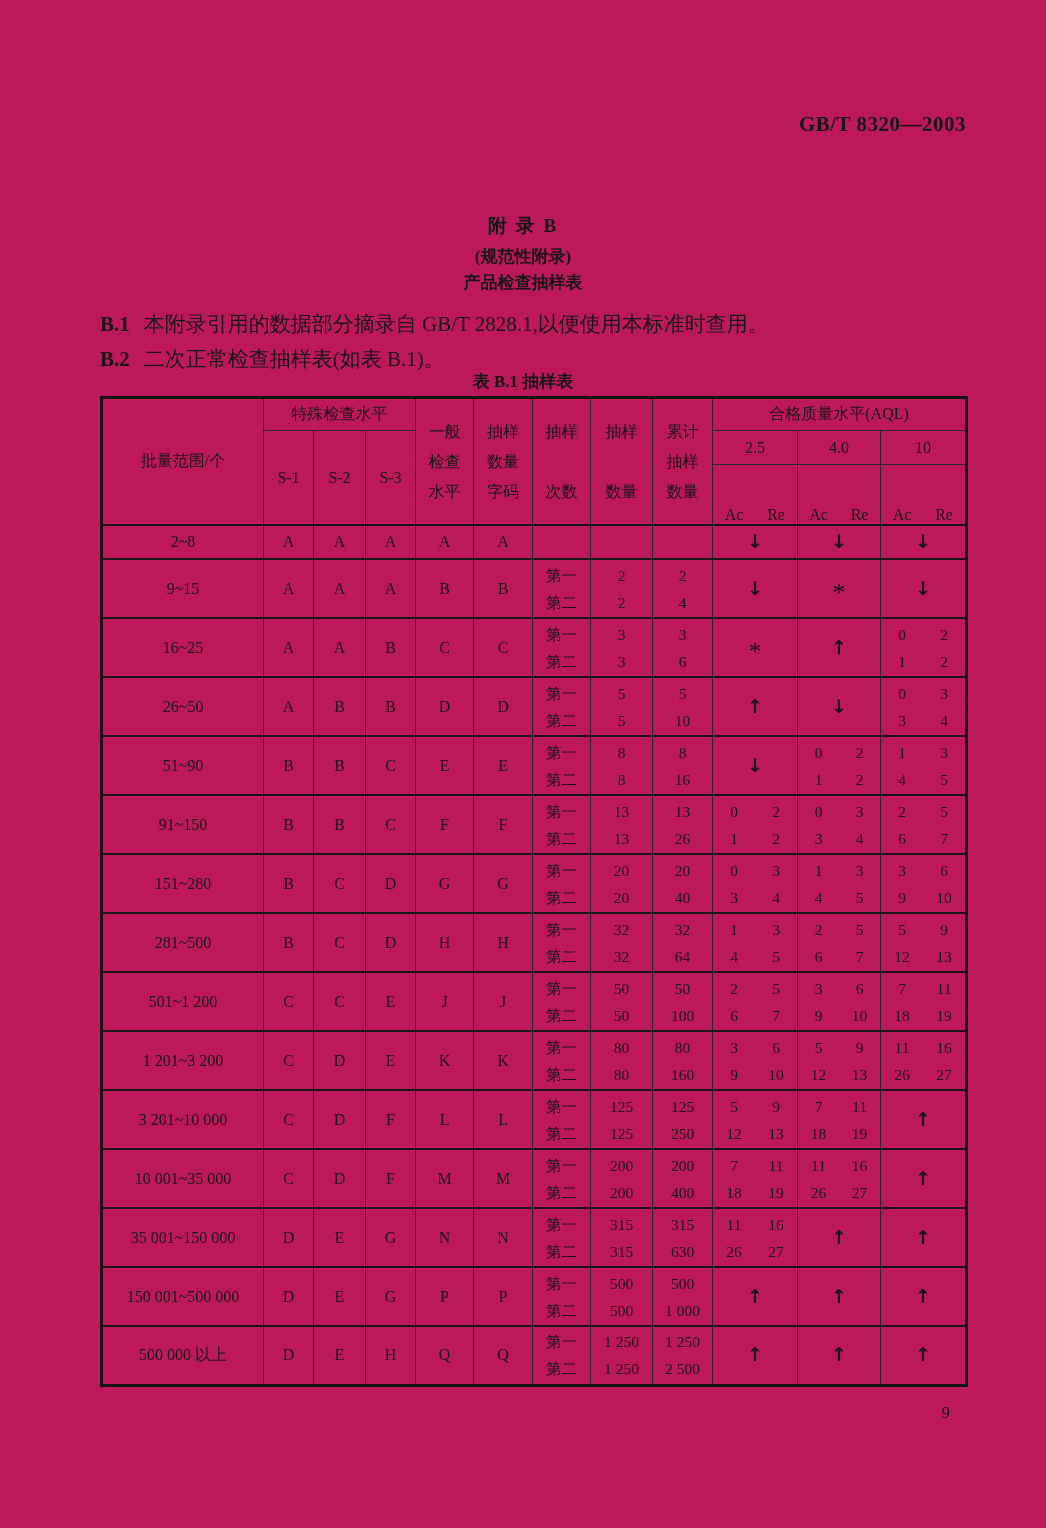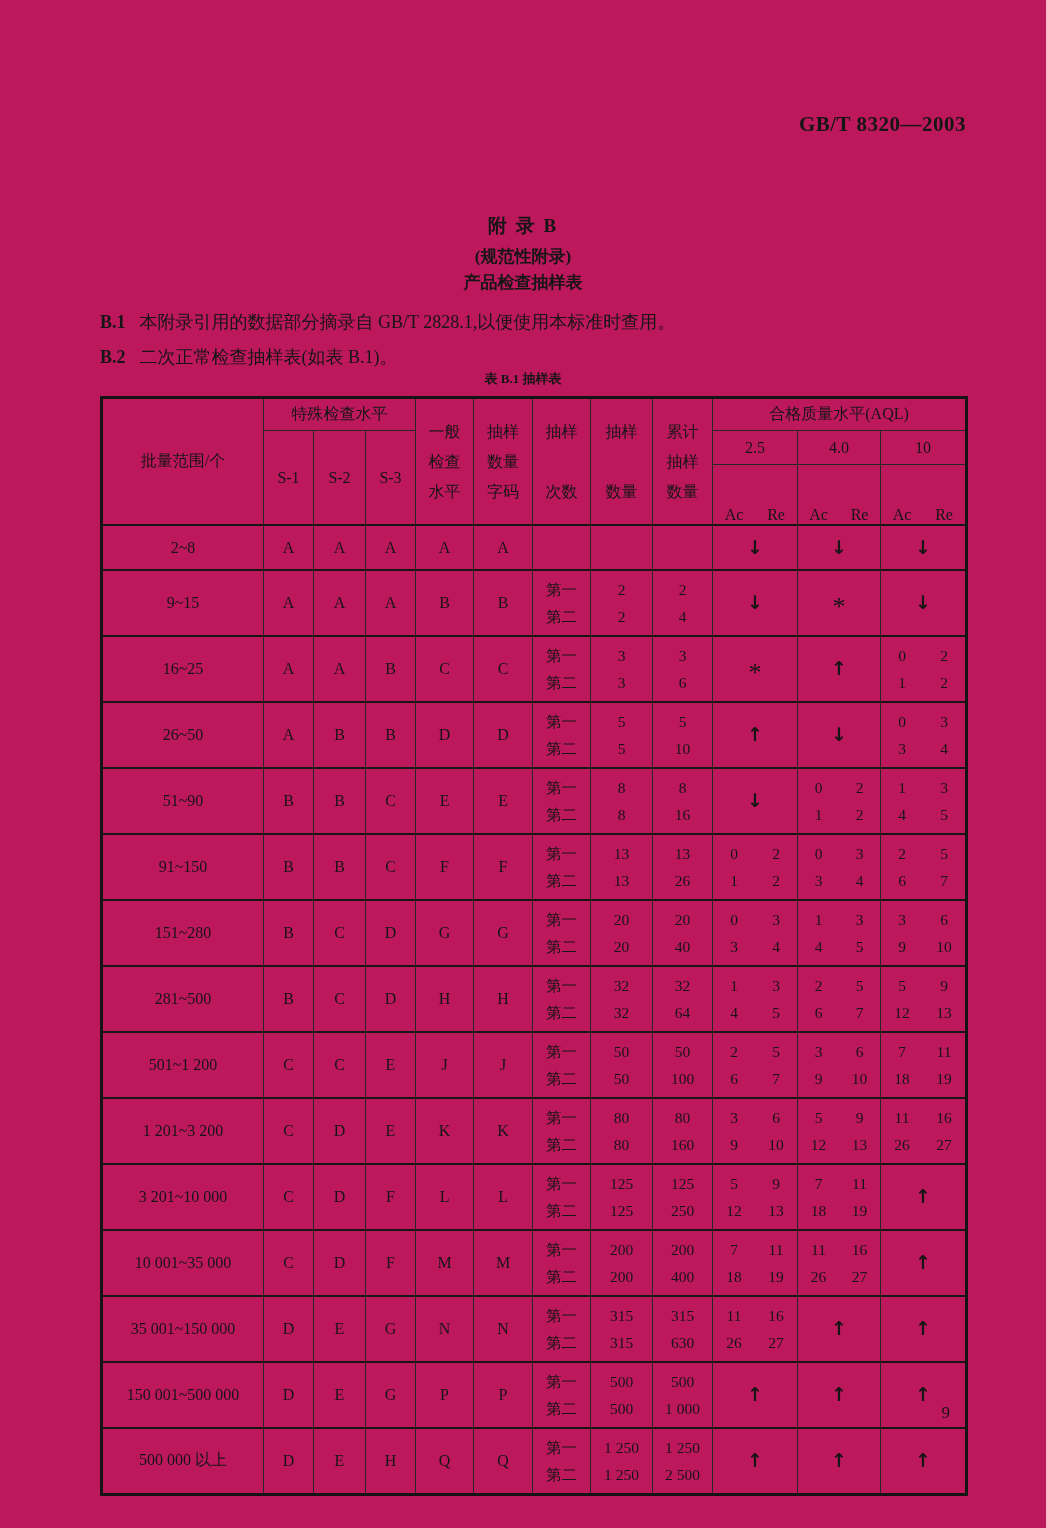--- a/index.html
+++ b/index.html
@@ -14,47 +14,47 @@
   .doc-number {
     position:absolute; top:112px; right:80px;
     font-size:21px; font-weight:bold; letter-spacing:.5px;
   }
   .center-line { position:absolute; left:0; width:100%; text-align:center; }
   .appendix-heading   { top:213px; font-size:19px; font-weight:bold; letter-spacing:2px; }
   .appendix-type      { top:237px; font-size:17px; font-weight:bold;margin-top:8px; }
   .appendix-title     { top:271px; font-size:17px; font-weight:bold; }
   .para {
     position:absolute; left:100px; width:860px;
-    font-size:18px; white-space:nowrap;
+    font-size:21px; white-space:nowrap;
   }
   .para .plabel { font-weight:bold; margin-right:14px; }
   .para-1 { top:310px; }
   .para-2 { top:345px; }
-  .table-caption { top:370px; font-size:13px; font-weight:bold; }
+  .table-caption { top:370px; font-size:17px; font-weight:bold; }
 
   table.sampling {
     position:absolute; left:100px; top:396px;
     width:865px; border-collapse:collapse; table-layout:fixed;
     border:3px solid #141414;
   }
   .sampling th, .sampling td {
     border:1.5px solid #262626;
     padding:0; text-align:center; vertical-align:middle;
     font-weight:normal; font-size:16px; overflow:hidden;
   }
   .sampling thead tr.h1 { height:33px; }
   .sampling thead tr.h2 { height:34px; }
   .sampling thead tr.h3 { height:33px; }
   .sampling thead th { font-size:16px; }
   .hl { display:block; height:30px; line-height:30px; }
   .acre { display:flex; }
   .acre span { flex:1;margin-top:41px; }
   .sampling tbody td { border-top:2.5px solid #161616; }
-  .sampling tbody tr { height:66px; }
-  .sampling tbody tr.first { height:45px; }
+  .sampling tbody tr { height:59px; }
+  .sampling tbody tr.first { height:34px; }
   .ln { height:27px; line-height:27px; font-size:15.5px; }
   .pair { display:flex; height:27px; line-height:27px; font-size:15.5px; }
   .pair span { flex:1; }
   .arrow {
     font-family:"DejaVu Sans","Liberation Sans",sans-serif;
     font-size:19px; font-weight:bold; line-height:1;
   }
   .star { font-size:26px; line-height:0; display:inline-block; transform:translateY(7px); }
   .page-number {
     position:absolute; top:1403px; right:96px;

